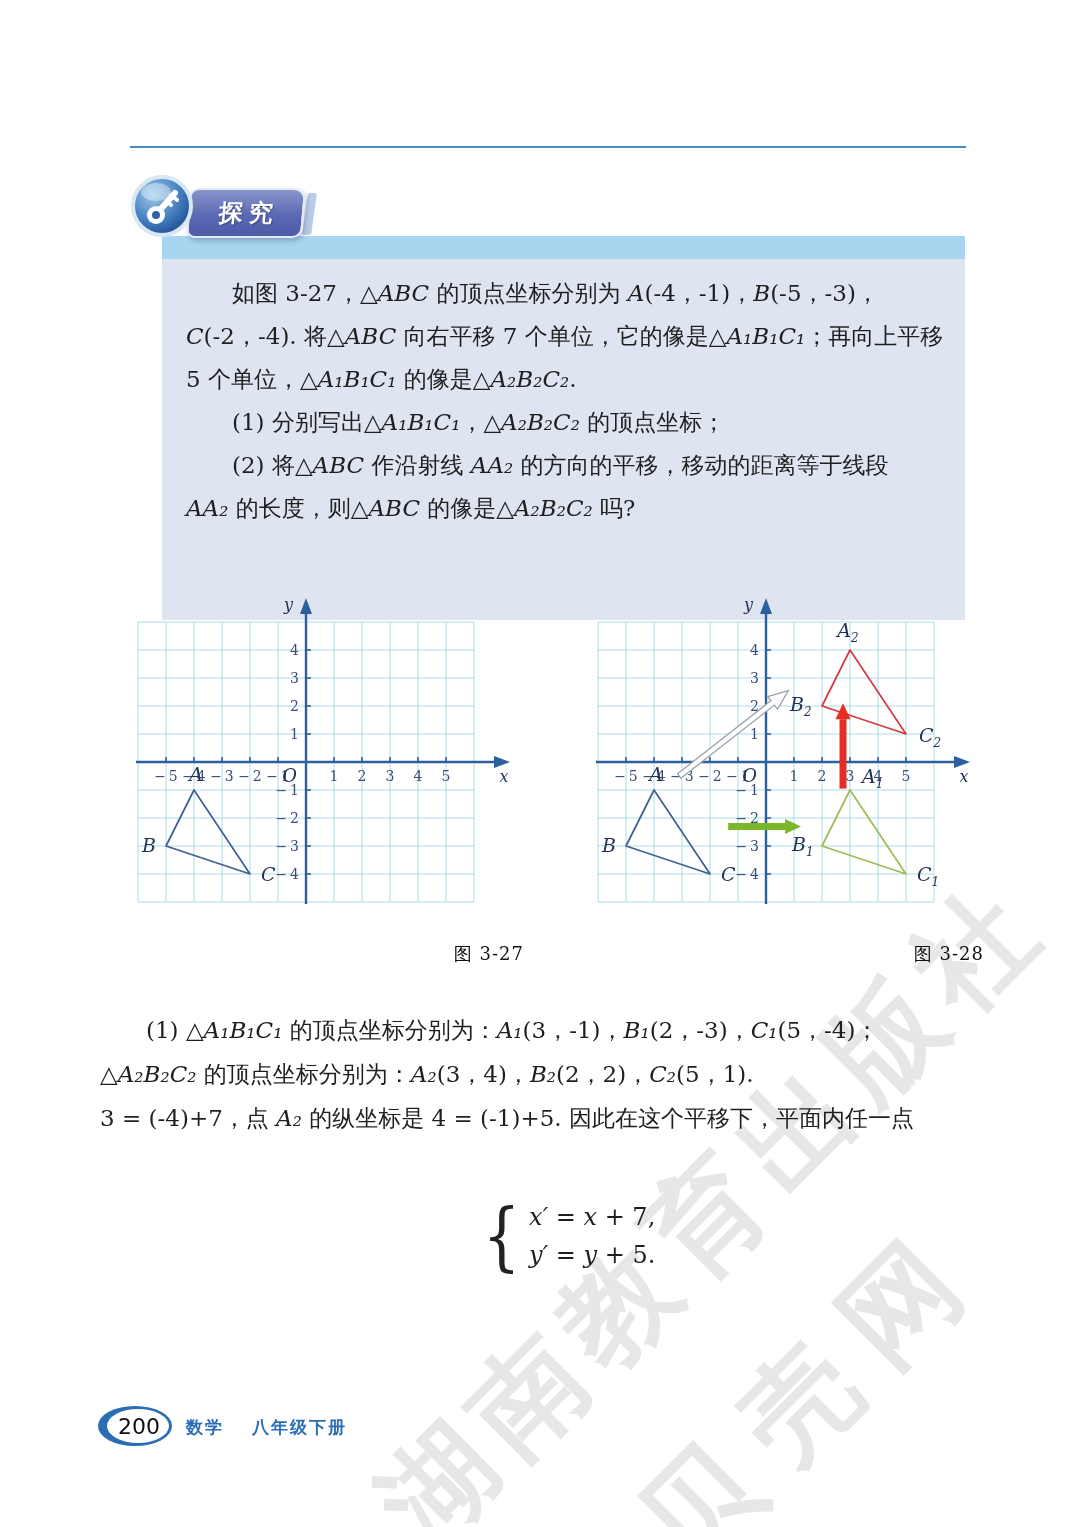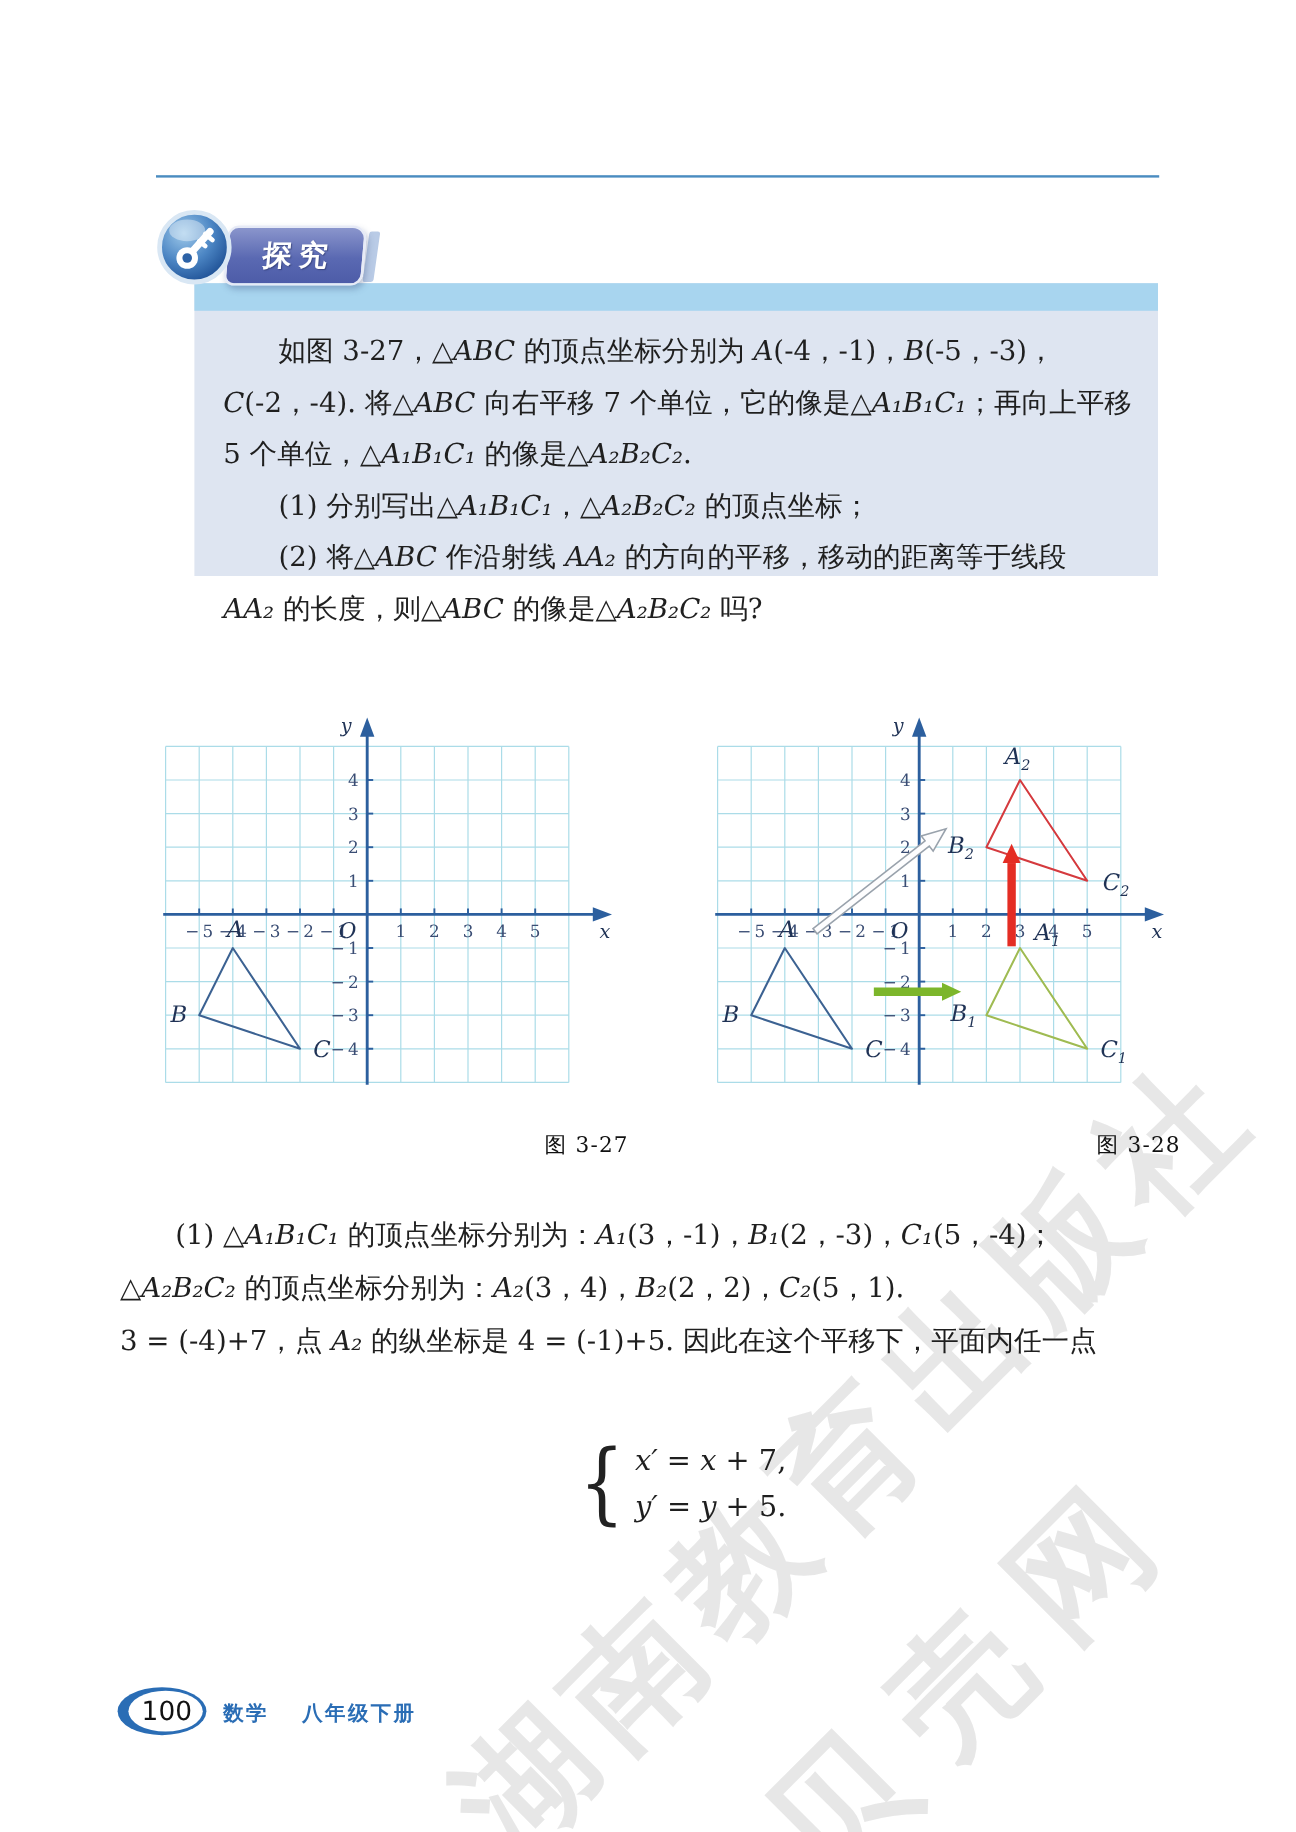--- a/index.html
+++ b/index.html
@@ -22,21 +22,21 @@
       border:2px solid #e6eaf6;border-radius:9px 12px 10px 9px;
       transform:skewX(-5deg);box-shadow:2px 3px 5px rgba(60,80,130,.35);
       display:flex;align-items:center;justify-content:center;}
   .explore-badge span{font-family:"DejaVu Sans","Liberation Sans",sans-serif;
       font-weight:bold;font-size:24px;color:#ffffff;letter-spacing:6px;text-indent:6px;
       text-shadow:1px 1px 1px rgba(40,50,100,.6);}
   .badge-slice{position:absolute;left:305px;top:193px;width:9px;height:42px;z-index:1;
       background:#b9cbe6;transform:skewX(-8deg);border-radius:2px;}
 
   
-  .panel{position:absolute;left:162px;top:236px;width:803px;height:244px;background:#dee5f1;}
+  .panel{position:absolute;left:162px;top:236px;width:803px;height:384px;background:#dee5f1;}
   .panel-strip{position:absolute;left:0;top:0;width:100%;height:23px;background:#a8d5ef;}
   .panel-text{position:absolute;left:24px;right:34px;top:36px;font-size:23px;line-height:43px;}
   .line{white-space:nowrap;}
   .ind{text-indent:2em;}
 
   
   .fig-svg{position:absolute;width:396px;height:316px;}
   .fig1{left:128px;top:596px;}
   .fig2{left:588px;top:596px;}
   svg text{font-family:"DejaVu Serif","Liberation Serif",serif;}
@@ -284,20 +284,20 @@
     <div class="formula-lines">
       <div><i>x′</i> = <i>x</i> + 7,</div>
       <div><i>y′</i> = <i>y</i> + 5.</div>
     </div>
   </div>
 
 
   <div class="pg-badge">
     <div class="pg-outer"></div>
     <div class="pg-inner"></div>
-    <div class="pg-num">100</div>
+    <div class="pg-num">200</div>
   </div>
   <div class="pg-label">
     <span>数学</span>
     <span class="vol">八年级下册</span>
   </div>
 
 </div>
 
 </body></html>

